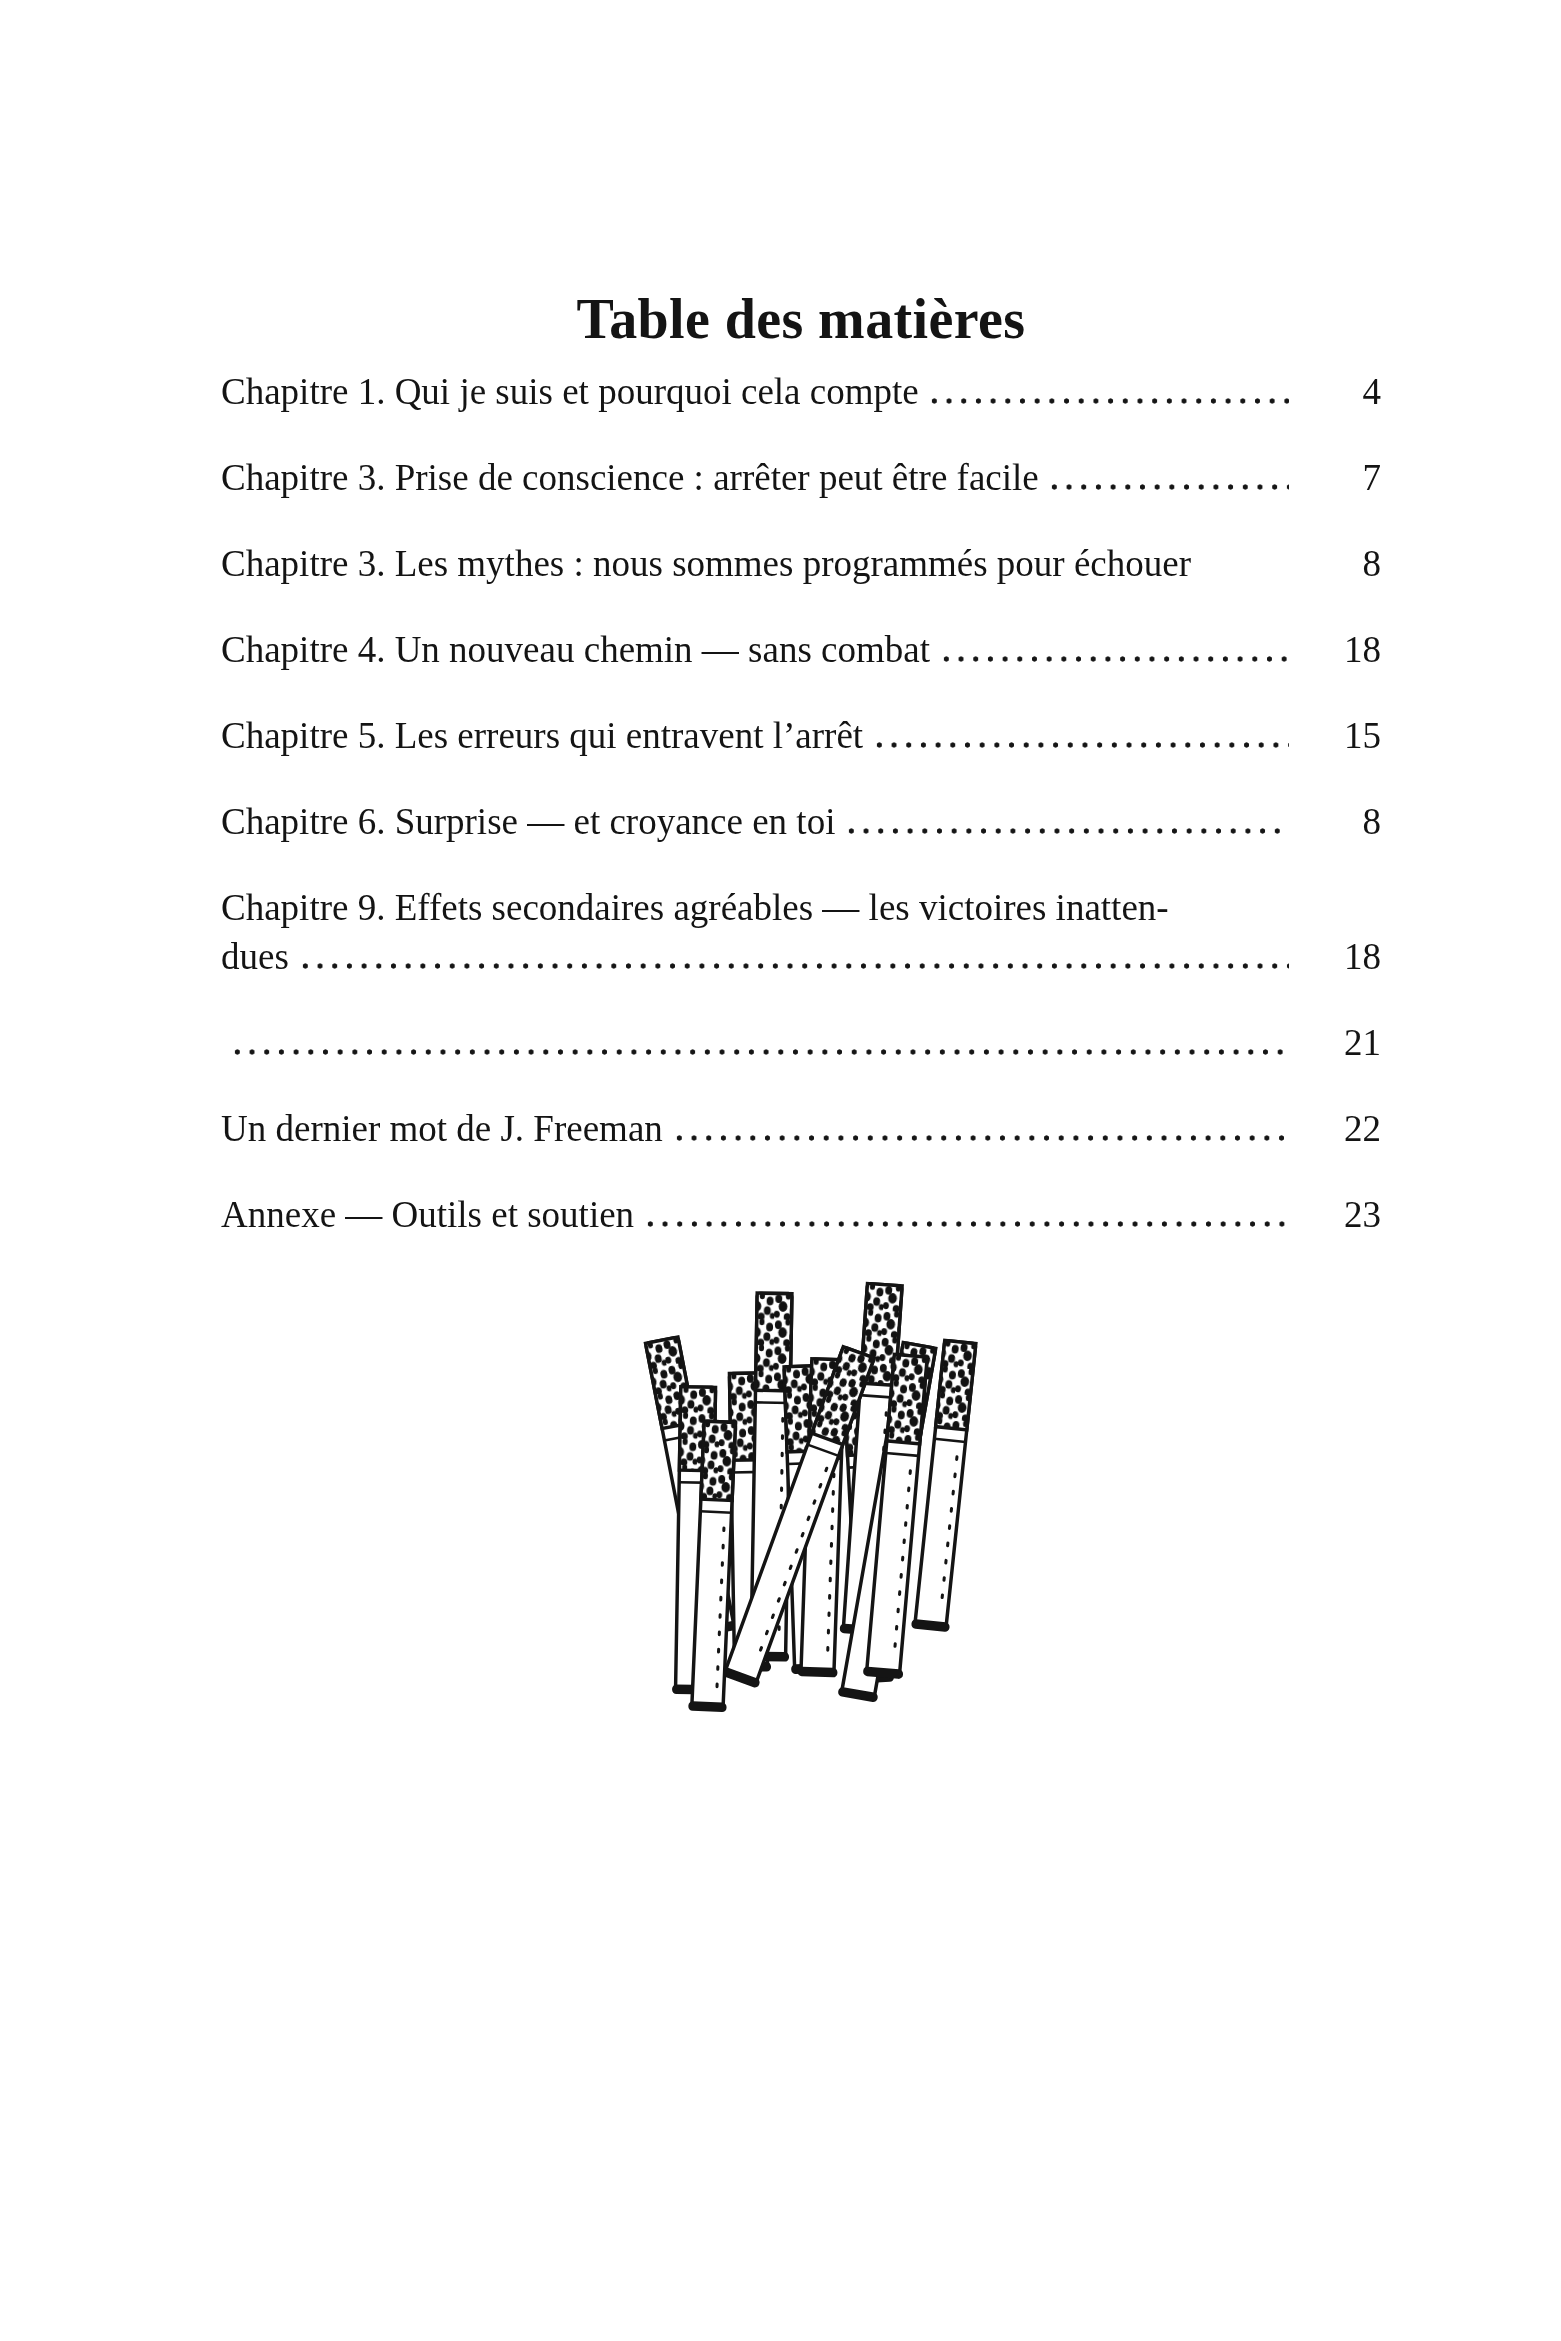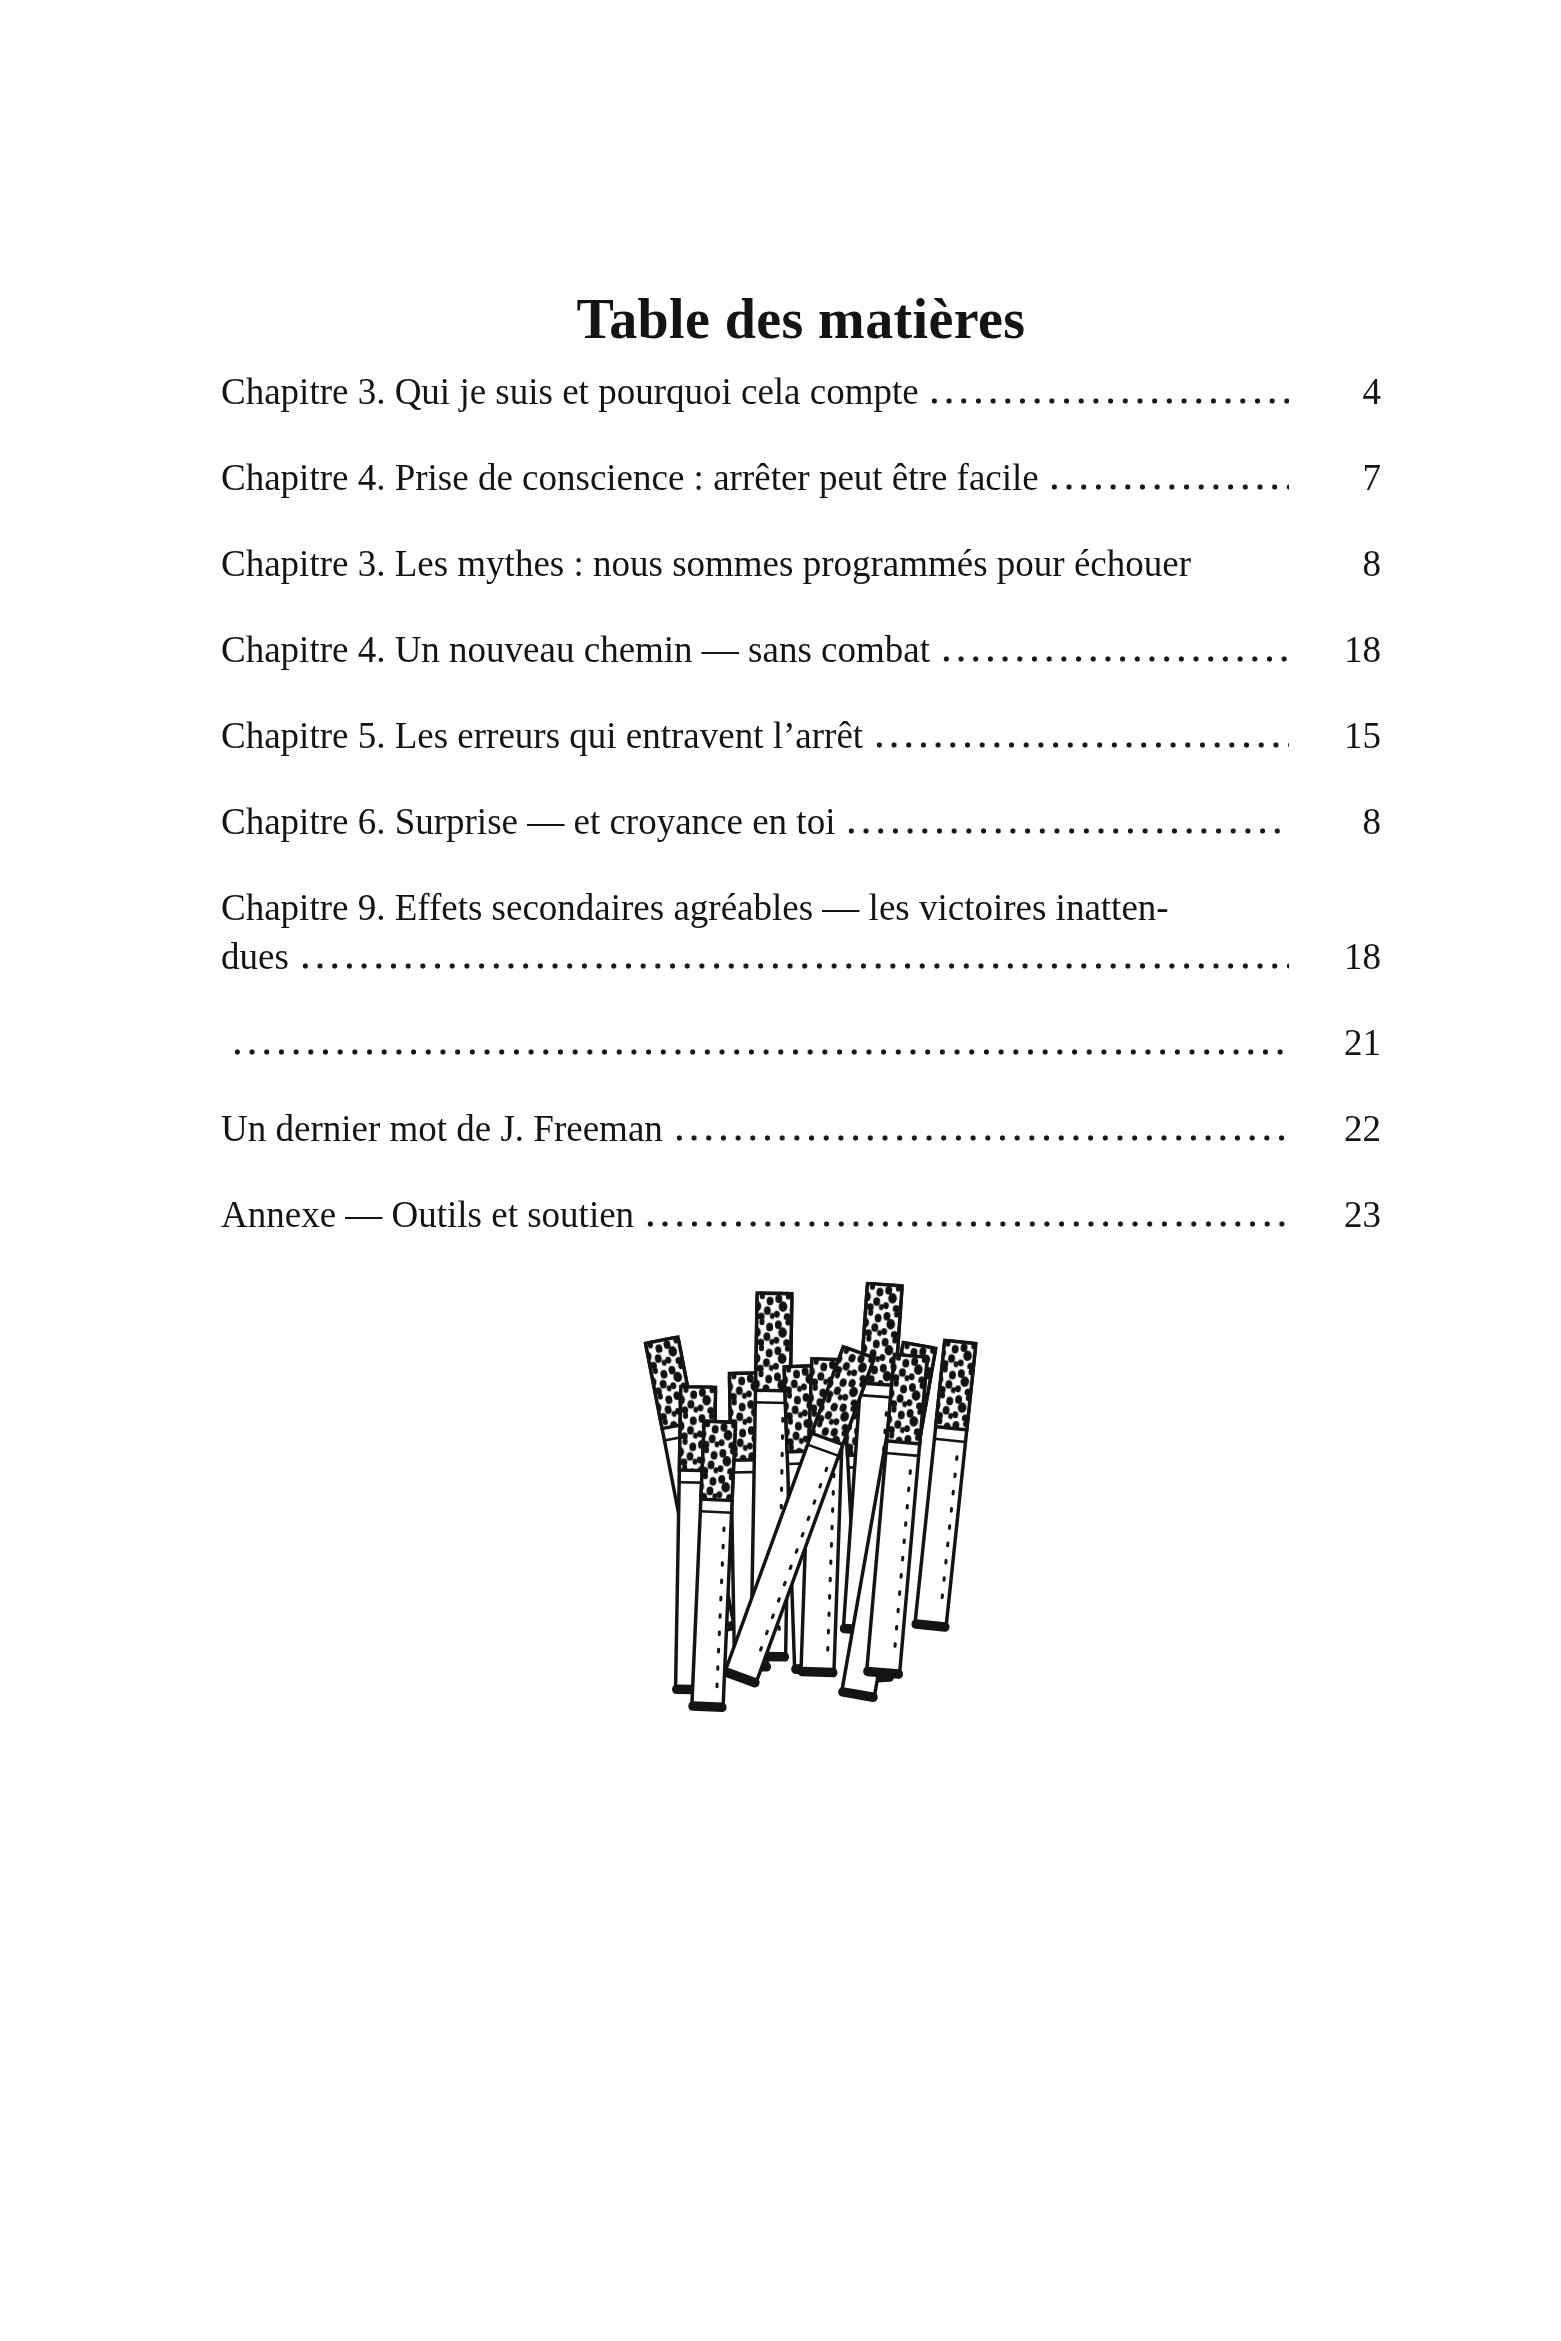--- a/index.html
+++ b/index.html
@@ -53,28 +53,28 @@
 </head>
 <body>
 
 <div class="page">
 
   <h1 class="title">Table des matières</h1>
 
   <div class="toc" id="toc">
       <div class="toc-entry">
         <div class="toc-last">
-          <span class="toc-text">Chapitre 3. Qui je suis et pourquoi cela compte</span>
+          <span class="toc-text">Chapitre 1. Qui je suis et pourquoi cela compte</span>
           <span class="leader"></span>
           <span class="page-num">4</span>
         </div>
       </div>
       <div class="toc-entry">
         <div class="toc-last">
-          <span class="toc-text">Chapitre 4. Prise de conscience : arrêter peut être facile</span>
+          <span class="toc-text">Chapitre 3. Prise de conscience : arrêter peut être facile</span>
           <span class="leader"></span>
           <span class="page-num">7</span>
         </div>
       </div>
       <div class="toc-entry">
         <div class="toc-last">
           <span class="toc-text">Chapitre 3. Les mythes : nous sommes programmés pour échouer</span>
           <span class="leader nodots"></span>
           <span class="page-num">8</span>
         </div>

